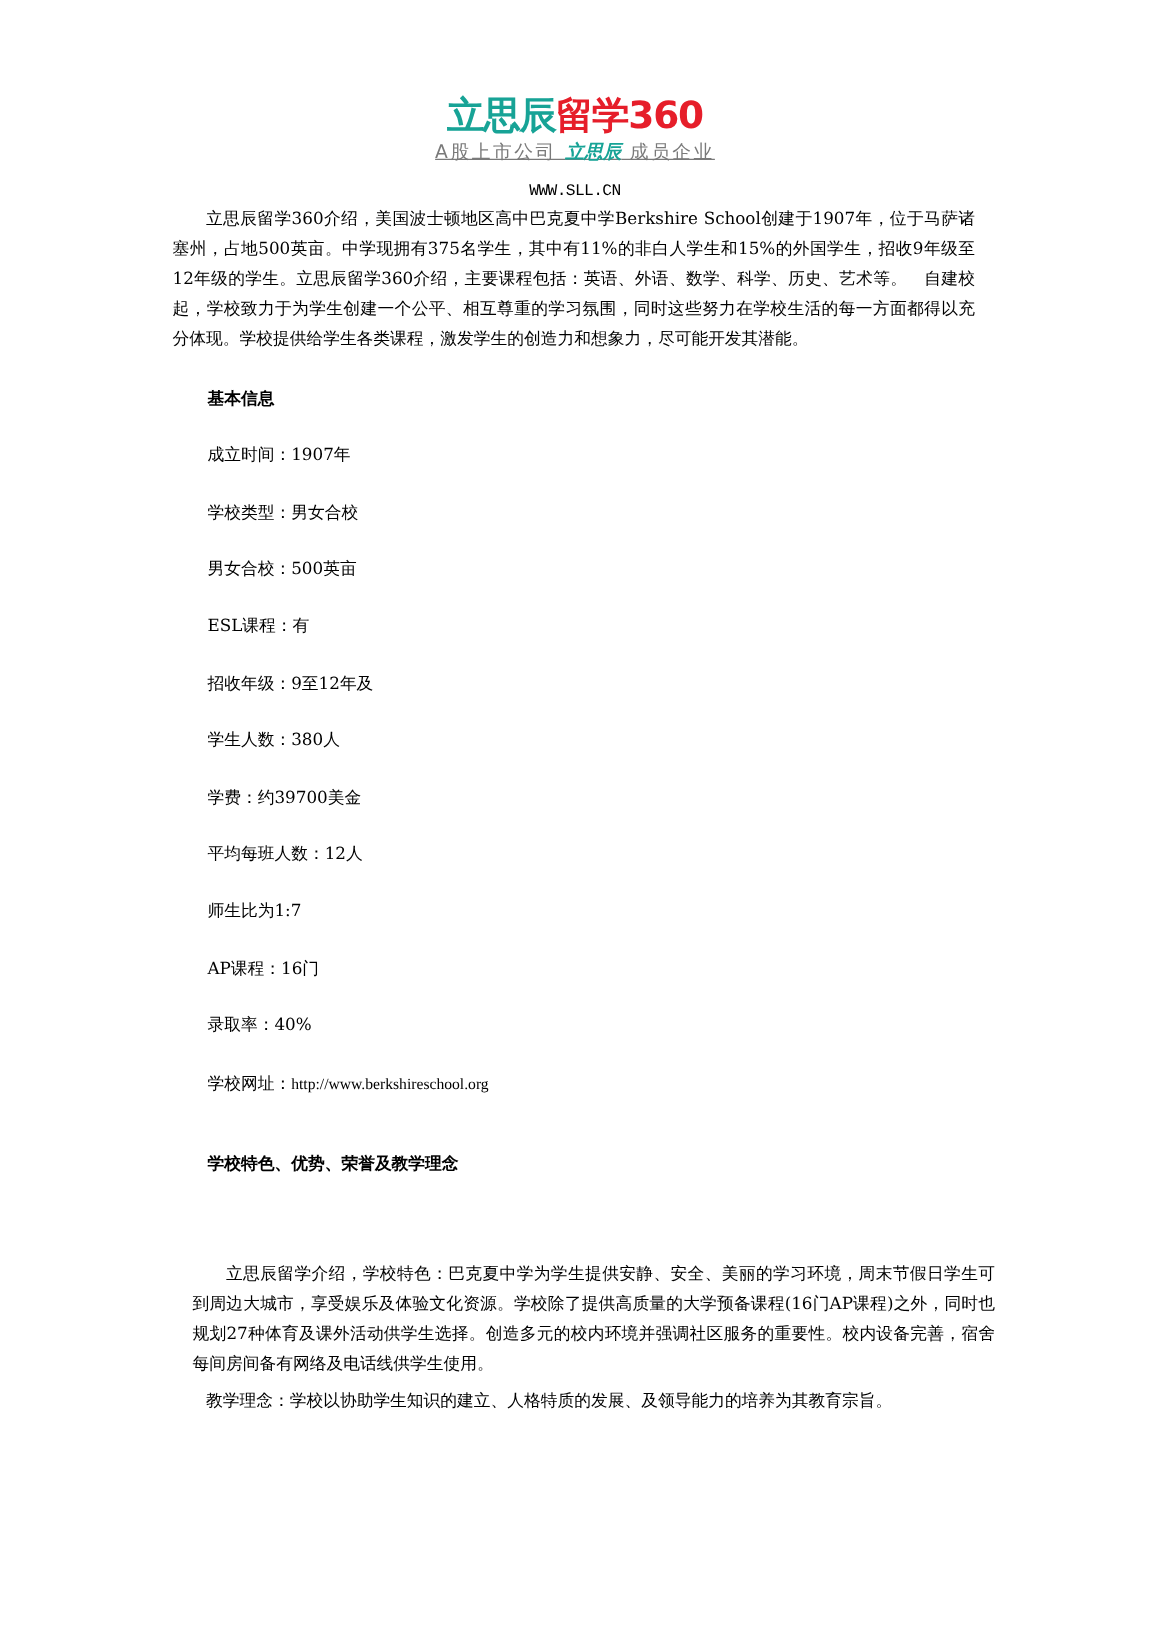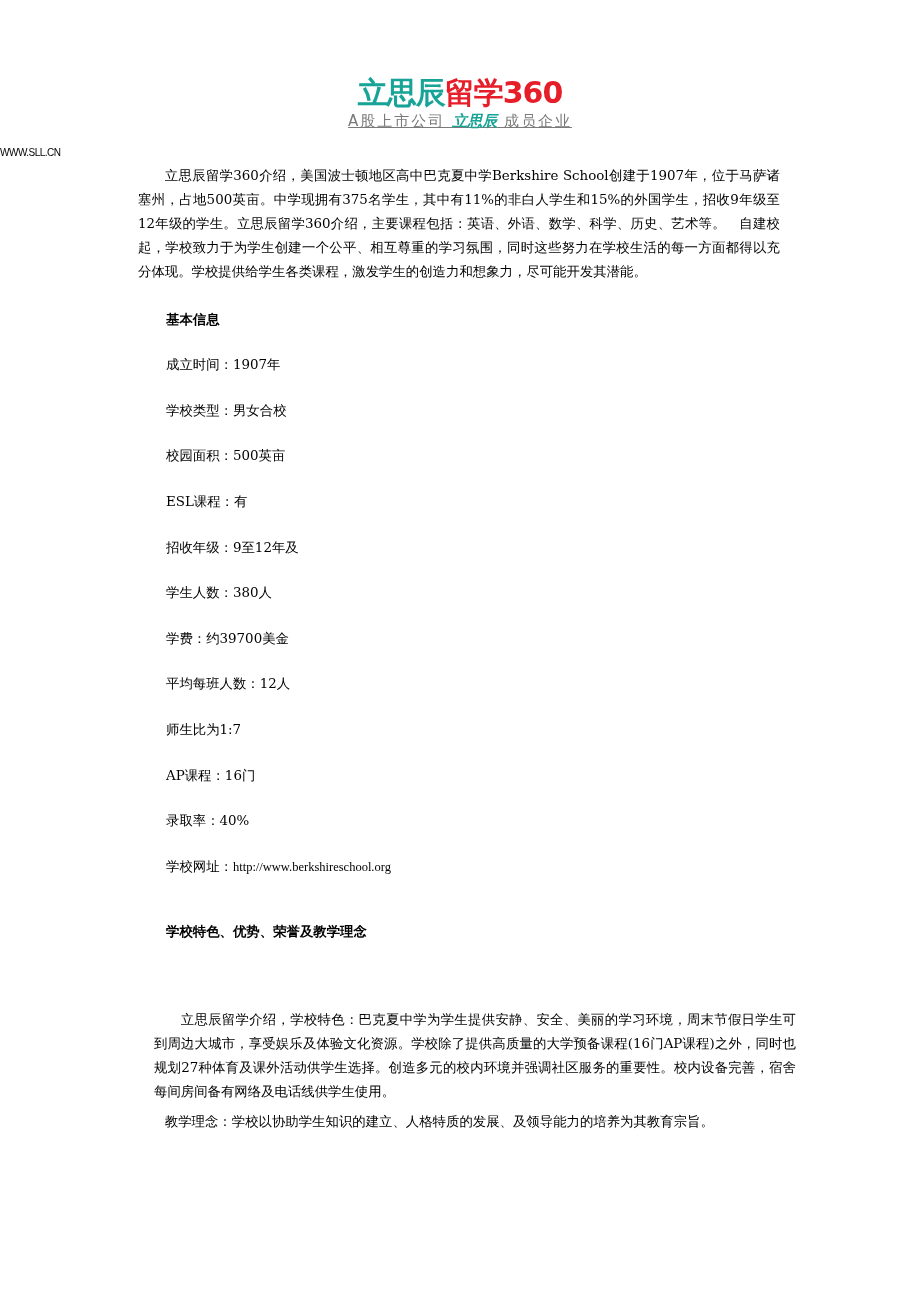--- a/index.html
+++ b/index.html
@@ -53,23 +53,23 @@
       color: #17a396;
       font-weight: bold;
       font-style: italic;
       letter-spacing: 0;
     }
     .site-url {
       position: absolute;
       top: 144px;
       left: 0;
       width: 920px;
-      text-align: left;
-      font-family: Liberation Sans, sans-serif;
-      font-size: 10px;
+      text-align: center;
+      font-family: Liberation Mono, monospace;
+      font-size: 13px;
       line-height: 18px;
       letter-spacing: -0.5px;
     }
     .para {
       position: absolute;
       left: 138px;
       width: 642px;
       font-size: 13.4px;
       line-height: 24px;
       text-align: justify;
@@ -120,21 +120,21 @@
 
   <div class="site-url">WWW.SLL.CN</div>
 
   <p class="para" style="top:164px; margin:0;">立思辰留学360介绍，美国波士顿地区高中巴克夏中学Berkshire School创建于1907年，位于马萨诸塞州，占地500英亩。中学现拥有375名学生，其中有11%的非白人学生和15%的外国学生，招收9年级至12年级的学生。立思辰留学360介绍，主要课程包括：英语、外语、数学、科学、历史、艺术等。　自建校起，学校致力于为学生创建一个公平、相互尊重的学习氛围，同时这些努力在学校生活的每一方面都得以充分体现。学校提供给学生各类课程，激发学生的创造力和想象力，尽可能开发其潜能。</p>
 
   <div class="heading" style="top:310px;">基本信息</div>
 
   <ul class="info-list">
     <li class="info-item"><span>成立时间：</span><span>1907年</span></li>
     <li class="info-item"><span>学校类型：</span><span>男女合校</span></li>
-    <li class="info-item"><span>校园面积：</span><span>500英亩</span></li>
+    <li class="info-item"><span>男女合校：</span><span>500英亩</span></li>
     <li class="info-item"><span>ESL课程：</span><span>有</span></li>
     <li class="info-item"><span>招收年级：</span><span>9至12年及</span></li>
     <li class="info-item"><span>学生人数：</span><span>380人</span></li>
     <li class="info-item"><span>学费：</span><span>约39700美金</span></li>
     <li class="info-item"><span>平均每班人数：</span><span>12人</span></li>
     <li class="info-item"><span>师生比为</span><span>1:7</span></li>
     <li class="info-item"><span>AP课程：</span><span>16门</span></li>
     <li class="info-item"><span>录取率：</span><span>40%</span></li>
     <li class="info-item"><span>学校网址：</span><span class="mono">http://www.berkshireschool.org</span></li>
   </ul>

